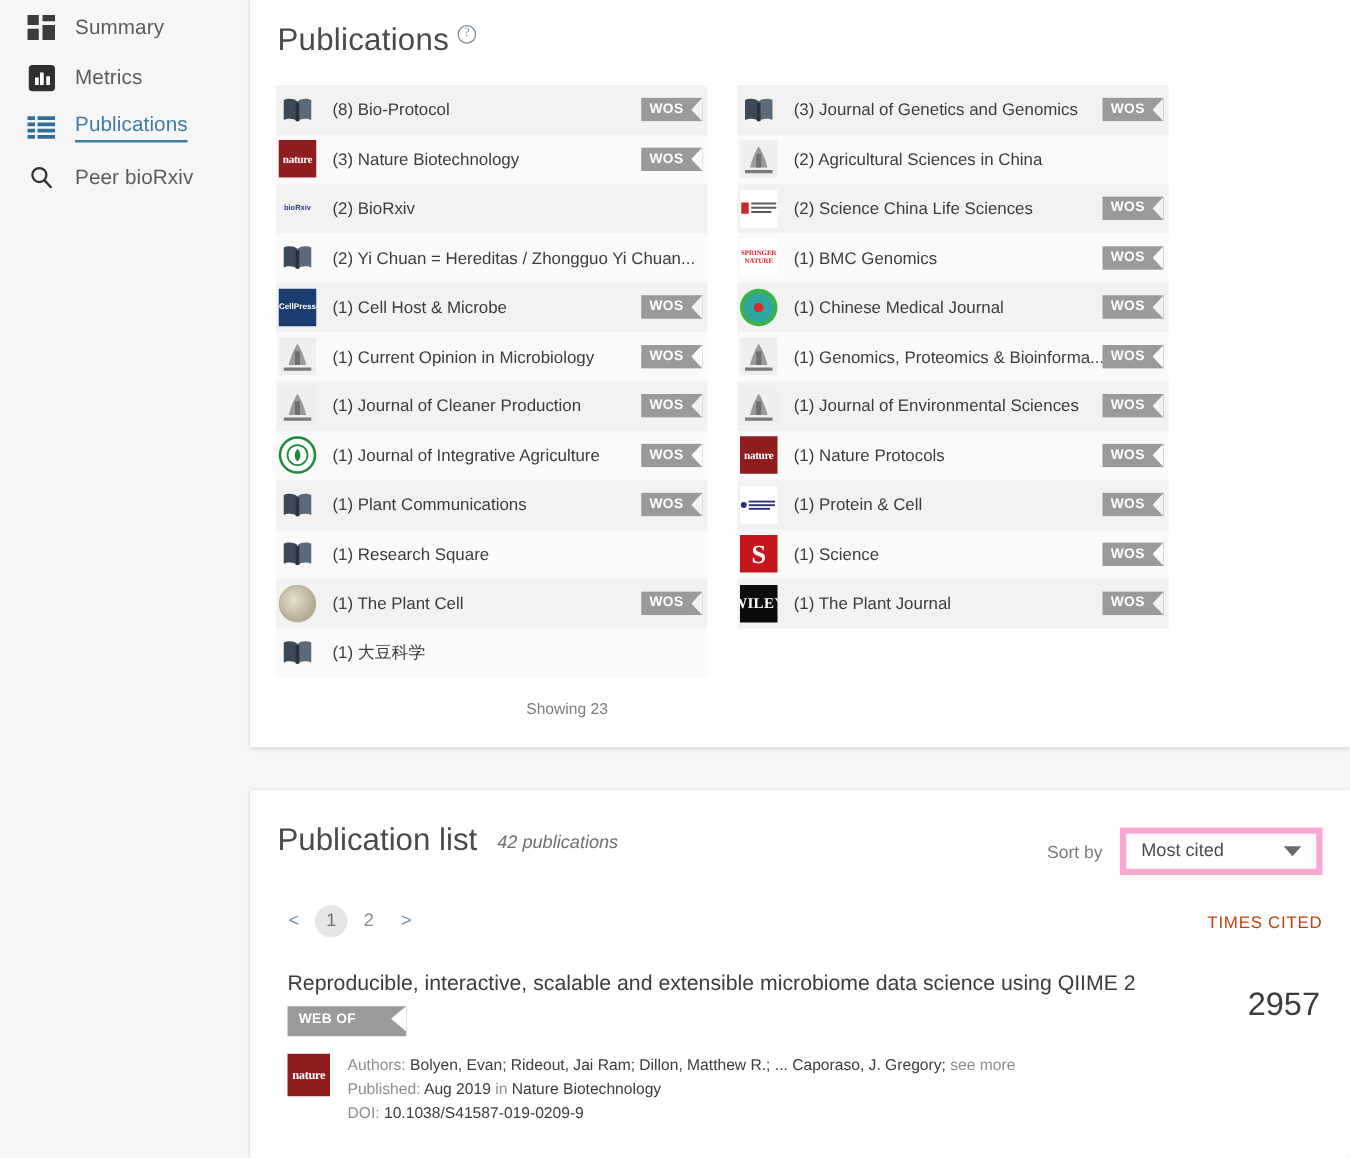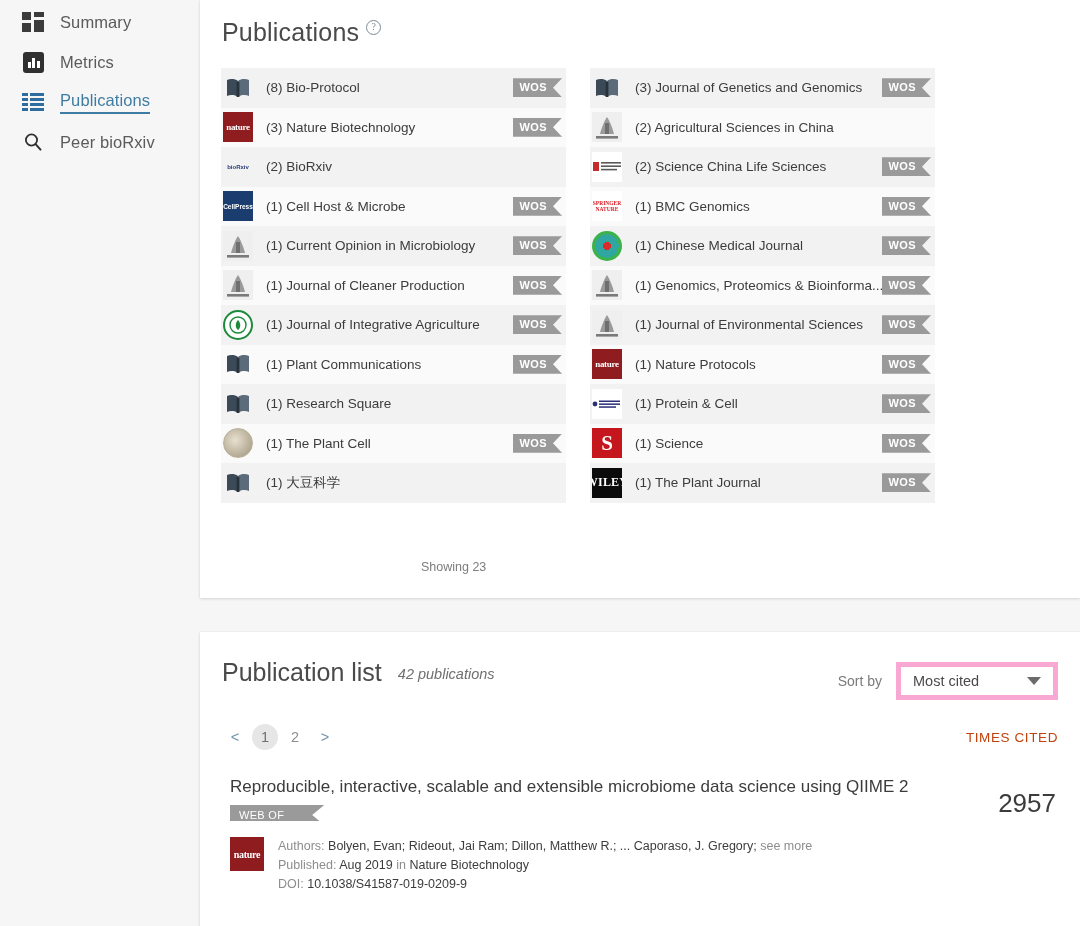--- a/index.html
+++ b/index.html
@@ -231,23 +231,23 @@
   }
 
   .pub-entry { padding: 26px 22px 0 30px; position: relative; }
   .pub-title {
     font-size: 17px; color: #3c3c3c; line-height: 22px;
     max-width: 720px;
   }
   .webof {
     position: relative; display: inline-block;
     background: #9a9a9a; color: #fff;
-    font-size: 11px; font-weight: normal; letter-spacing: 0.3px;
+    font-size: 11px; font-weight: bold; letter-spacing: 0.3px;
     padding: 4px 40px 4px 9px;
-    margin-top: 7px; height: 16px; line-height: 12px;
+    margin-top: 7px; height: 24px; line-height: 12px;
   }
   .webof::after {
     content: ""; position: absolute; right: 0; top: 0;
     width: 12px; height: 20px; background: #fff;
     clip-path: polygon(100% 0, 100% 100%, 0 50%);
   }
   .pub-body { display: flex; gap: 14px; margin-top: 14px; }
   .pub-logo {
     width: 34px; height: 34px; background: #8f1d20; flex: 0 0 34px;
     display: flex; align-items: center; justify-content: center;
@@ -343,20 +343,30 @@
               <span>nature</span>
             </span>
             <span class="jname">(3) Nature Biotechnology</span>
             <span class="wos">WOS</span>
           </div>
           <div class="jrow">
             <span class="jlogo lg-biorxiv">bioRxiv</span>
             <span class="jname">(2) BioRxiv</span>
           </div>
           <div class="jrow">
+            <span class="jlogo lg-book">
+              <svg width="26" height="22" viewBox="0 0 26 22">
+                <path d="M13 4 C10 1.5 5 1.5 2 3 L2 19 C5 17.5 10 17.5 13 20 Z" fill="#3c4a57"></path>
+                <path d="M13 4 C16 1.5 21 1.5 24 3 L24 19 C21 17.5 16 17.5 13 20 Z" fill="#5b6b79"></path>
+                <path d="M11.6 5 L14.4 5 L14.4 20 L11.6 20 Z" fill="#28323c"></path>
+              </svg>
+            </span>
+            <span class="jname">(2) Yi Chuan = Hereditas / Zhongguo Yi Chuan...</span>
+          </div>
+          <div class="jrow">
             <span class="jlogo lg-cell">
               <span>CellPress</span>
             </span>
             <span class="jname">(1) Cell Host &amp; Microbe</span>
             <span class="wos">WOS</span>
           </div>
           <div class="jrow">
             <span class="jlogo lg-elsevier">
               <svg width="30" height="30" viewBox="0 0 30 30">
                 <rect width="30" height="30" fill="#efefef"></rect>

